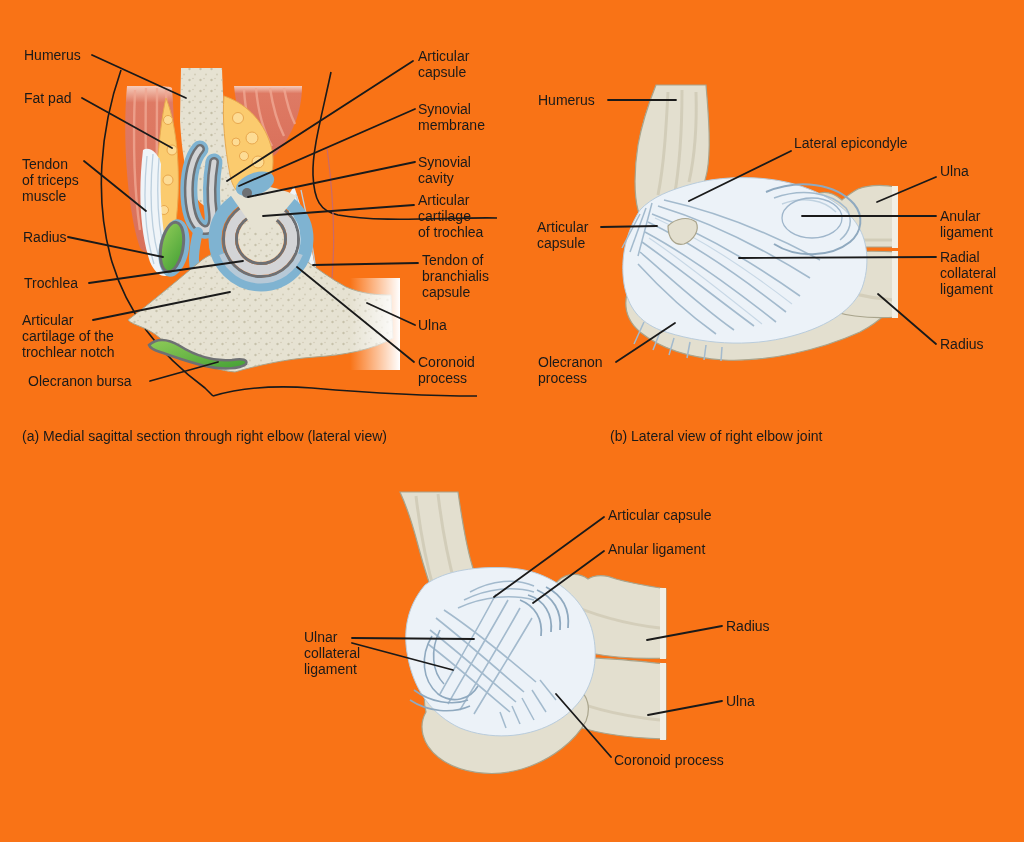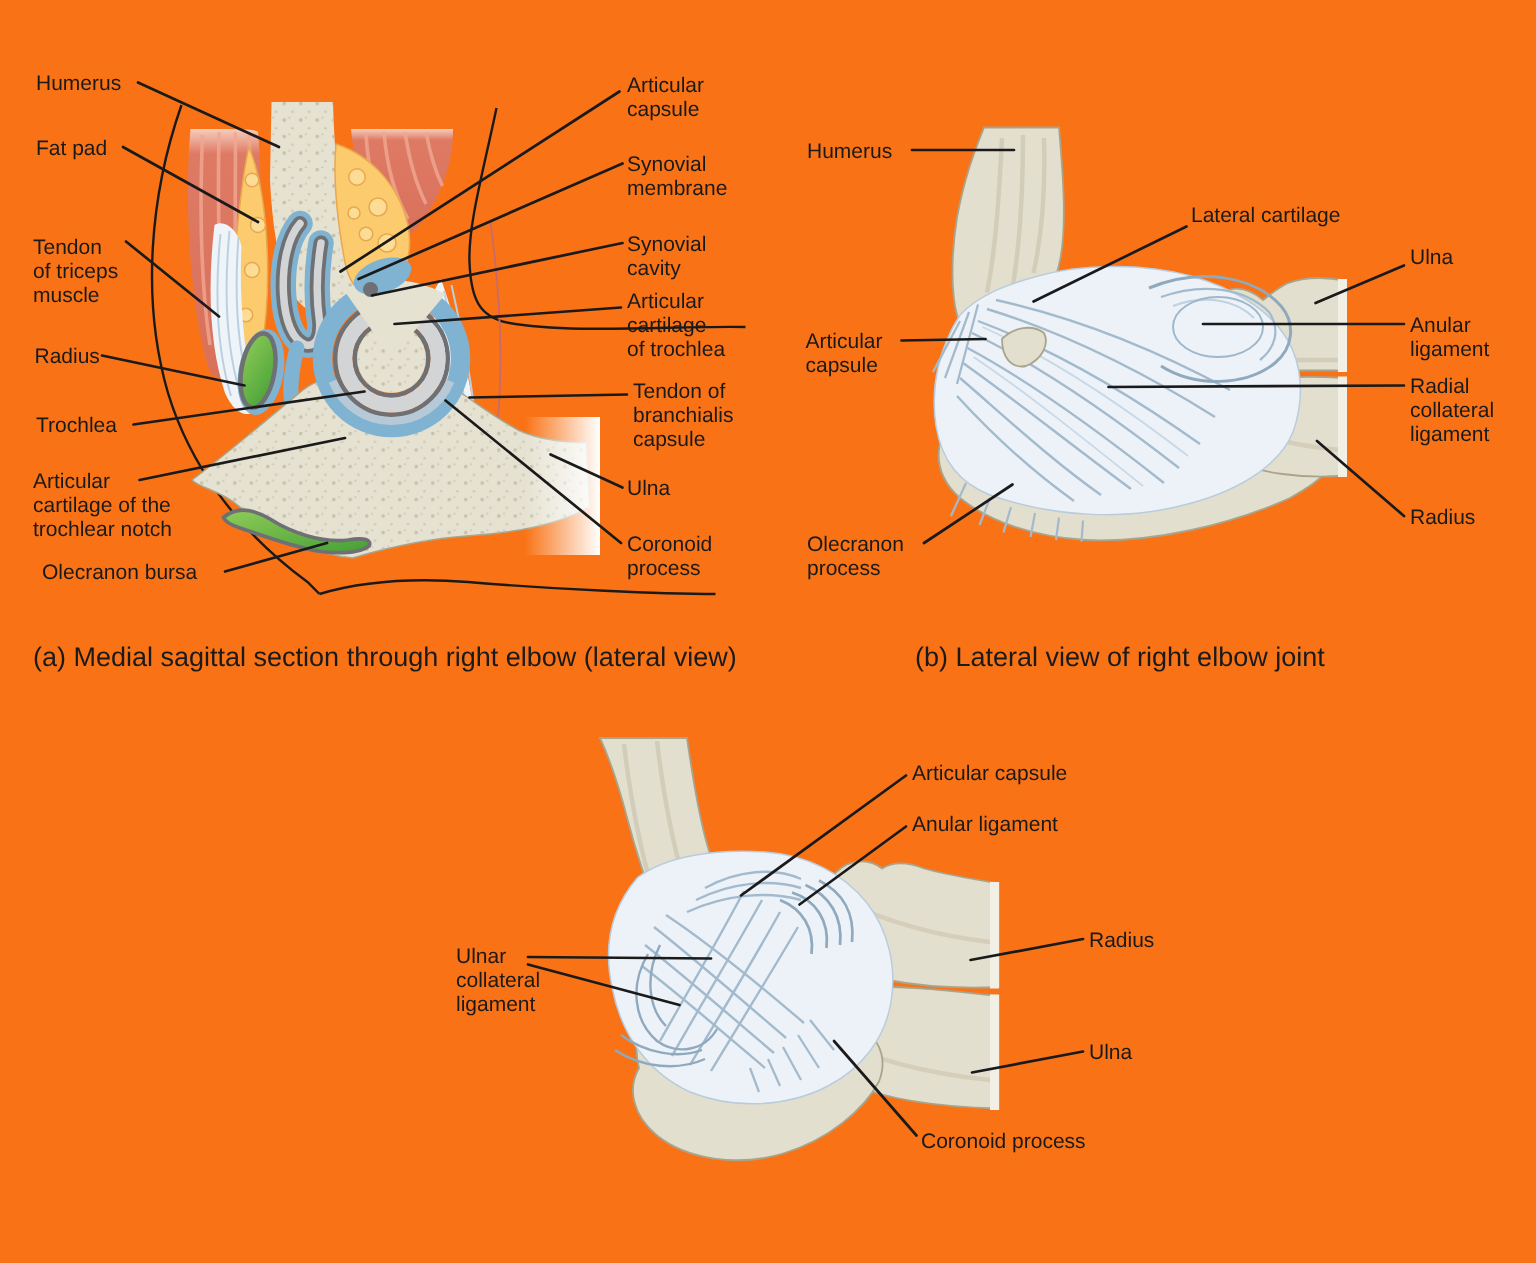--- a/index.html
+++ b/index.html
@@ -1,20 +1,20 @@
 <!DOCTYPE html>
 <html><head>
 <meta charset="utf-8">
 <style>
   html,body{margin:0;padding:0;background:#fff;}
   #canvas{position:relative;width:1024px;height:842px;background:#f97316;overflow:hidden;
           font-family:"Liberation Sans",sans-serif;color:#1A1A1A;}
   #art{position:absolute;left:0;top:0;width:1024px;height:842px;}
   .lbl{position:absolute;font-size:14px;line-height:16px;white-space:pre-line;color:#1A1A1A;}
-  .cap{position:absolute;font-size:18px;color:#1A1A1A;white-space:nowrap;}
+  .cap{position:absolute;font-size:14px;color:#1A1A1A;white-space:nowrap;}
 </style>
 </head>
 <body>
 
 <div id="canvas">
 
 <svg id="art" viewBox="0 0 1024 842" xmlns="http://www.w3.org/2000/svg">
   <defs>
     <pattern id="speck" width="11" height="11" patternUnits="userSpaceOnUse">
       <circle cx="2.5" cy="3" r="1.2" fill="#BFB9A1"></circle>
@@ -334,21 +334,21 @@
 cartilage
 of trochlea</div>
 <div class="lbl" style="left:422px;top:252px">Tendon of
 branchialis
 capsule</div>
 <div class="lbl" style="left:418px;top:317px">Ulna</div>
 <div class="lbl" style="left:418px;top:354px">Coronoid
 process</div>
 
 <div class="lbl" style="left:538px;top:92px">Humerus</div>
-<div class="lbl" style="left:794px;top:135px">Lateral cartilage</div>
+<div class="lbl" style="left:794px;top:135px">Lateral epicondyle</div>
 <div class="lbl" style="left:940px;top:163px">Ulna</div>
 <div class="lbl" style="left:940px;top:208px">Anular
 ligament</div>
 <div class="lbl" style="left:940px;top:249px">Radial
 collateral
 ligament</div>
 <div class="lbl" style="left:940px;top:336px">Radius</div>
 <div class="lbl" style="left:537px;top:219px">Articular
 capsule</div>
 <div class="lbl" style="left:538px;top:354px">Olecranon

